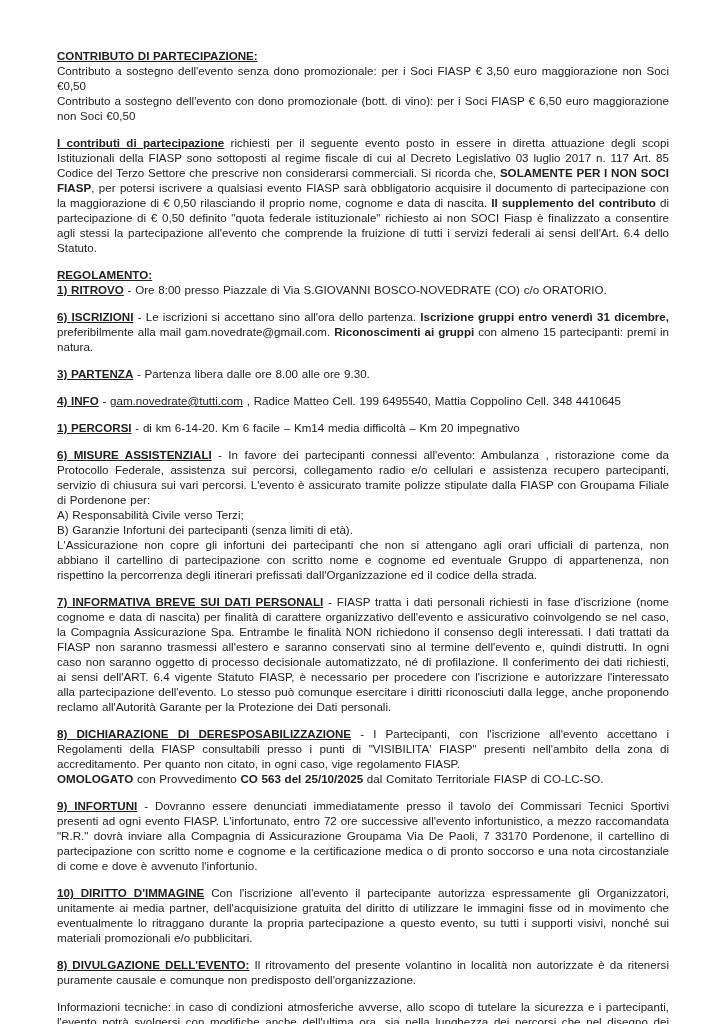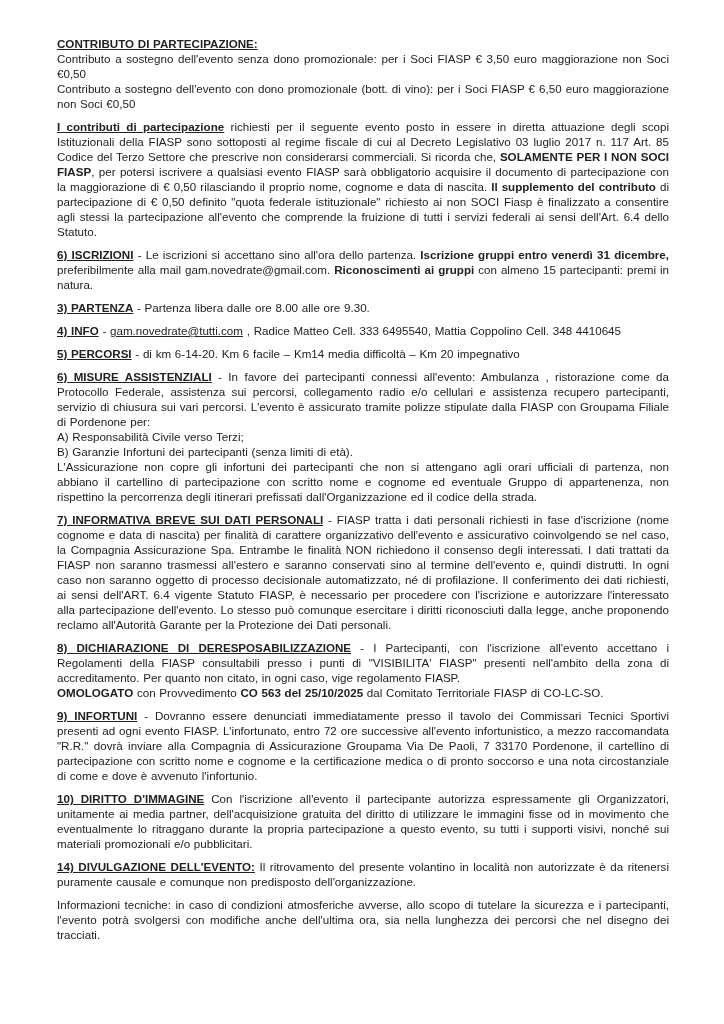--- a/index.html
+++ b/index.html
@@ -7,21 +7,21 @@
     width: 724px; height: 1024px; overflow: hidden;
     font-family: "Liberation Sans", sans-serif;
     color: #222222;
   }
   .page {
     box-sizing: border-box;
     width: 724px; min-height: 1024px;
     padding: 36px 55px 16px 57px;
     background: #ffffff;
   }
-  .group { margin: 0 0 8px 0; }
+  .group { margin: 12px 0 8px 0; }
   .jtext {
     font-size: 11.6px;
     line-height: 15px;
     text-align: justify;
     word-spacing: 0.5px;
   }
   .hd { font-weight: bold; text-decoration: underline; }
   .b  { font-weight: bold; }
   .email { text-decoration: underline; }
 </style>
@@ -34,35 +34,39 @@
     <div class="jtext hd">CONTRIBUTO DI PARTECIPAZIONE:</div>
     <div class="jtext">Contributo a sostegno dell'evento senza dono promozionale: per i Soci FIASP € 3,50 euro maggiorazione non Soci €0,50</div>
     <div class="jtext">Contributo a sostegno dell'evento con dono promozionale (bott. di vino): per i Soci FIASP € 6,50 euro maggiorazione non Soci €0,50</div>
   </div>
 
 
   <div class="group">
     <div class="jtext"><span class="hd">I contributi di partecipazione</span><span> richiesti per il seguente evento posto in essere in diretta attuazione degli scopi Istituzionali della FIASP sono sottoposti al regime fiscale di cui al Decreto Legislativo 03 luglio 2017 n. 117 Art. 85 Codice del Terzo Settore che prescrive non considerarsi commerciali. Si ricorda che, </span><span class="b">SOLAMENTE PER I NON SOCI FIASP</span><span>, per potersi iscrivere a qualsiasi evento FIASP sarà obbligatorio acquisire il documento di partecipazione con la maggiorazione di € 0,50 rilasciando il proprio nome, cognome e data di nascita. </span><span class="b">Il supplemento del contributo</span><span> di partecipazione di € 0,50 definito "quota federale istituzionale" richiesto ai non SOCI Fiasp è finalizzato a consentire agli stessi la partecipazione all'evento che comprende la fruizione di tutti i servizi federali ai sensi dell'Art. 6.4 dello Statuto.</span></div>
   </div>
 
+  <div class="group">
+    <div class="jtext hd">REGOLAMENTO:</div>
+    <div class="jtext"><span class="hd">1) RITROVO</span><span> - Ore 8:00 presso Piazzale di Via S.GIOVANNI BOSCO-NOVEDRATE (CO) c/o ORATORIO.</span></div>
+  </div>
 
   <div class="group">
     <div class="jtext"><span class="hd">6) ISCRIZIONI</span><span> - Le iscrizioni si accettano sino all'ora dello partenza. </span><span class="b">Iscrizione gruppi entro venerdì 31 dicembre,</span><span> preferibilmente alla mail gam.novedrate@gmail.com. </span><span class="b">Riconoscimenti ai gruppi</span><span> con almeno 15 partecipanti: premi in natura.</span></div>
   </div>
 
   <div class="group">
     <div class="jtext"><span class="hd">3) PARTENZA</span><span> - Partenza libera dalle ore 8.00 alle ore 9.30.</span><br></div>
   </div>
 
   <div class="group">
-    <div class="jtext"><span class="hd">4) INFO</span><span> - </span><span class="email">gam.novedrate@tutti.com</span><span> , Radice Matteo Cell. 333 6495540, Mattia Coppolino Cell. 348 4410645</span></div>
+    <div class="jtext"><span class="hd">4) INFO</span><span> - </span><span class="email">gam.novedrate@tutti.com</span><span> , Radice Matteo Cell. 199 6495540, Mattia Coppolino Cell. 348 4410645</span></div>
   </div>
 
   <div class="group">
-    <div class="jtext"><span class="hd">5) PERCORSI</span><span> - di km 6-14-20. Km 6 facile – Km14 media difficoltà – Km 20 impegnativo</span></div>
+    <div class="jtext"><span class="hd">1) PERCORSI</span><span> - di km 6-14-20. Km 6 facile – Km14 media difficoltà – Km 20 impegnativo</span></div>
   </div>
 
   <div class="group">
     <div class="jtext"><span class="hd">6) MISURE ASSISTENZIALI</span><span> - In favore dei partecipanti connessi all'evento: Ambulanza , ristorazione come da Protocollo Federale, assistenza sui percorsi, collegamento radio e/o cellulari e assistenza recupero partecipanti, servizio di chiusura sui vari percorsi. L'evento è assicurato tramite polizze stipulate dalla FIASP con Groupama Filiale di Pordenone per:</span><br><span>A) Responsabilità Civile verso Terzi;</span><br><span>B) Garanzie Infortuni dei partecipanti (senza limiti di età).</span><br><span>L'Assicurazione non copre gli infortuni dei partecipanti che non si attengano agli orari ufficiali di partenza, non abbiano il cartellino di partecipazione con scritto nome e cognome ed eventuale Gruppo di appartenenza, non rispettino la percorrenza degli itinerari prefissati dall'Organizzazione ed il codice della strada.</span></div>
   </div>
 
   <div class="group">
     <div class="jtext"><span class="hd">7) INFORMATIVA BREVE SUI DATI PERSONALI</span><span> - FIASP tratta i dati personali richiesti in fase d'iscrizione (nome cognome e data di nascita) per finalità di carattere organizzativo dell'evento e assicurativo coinvolgendo se nel caso, la Compagnia Assicurazione Spa. Entrambe le finalità NON richiedono il consenso degli interessati. I dati trattati da FIASP non saranno trasmessi all'estero e saranno conservati sino al termine dell'evento e, quindi distrutti. In ogni caso non saranno oggetto di processo decisionale automatizzato, né di profilazione. Il conferimento dei dati richiesti, ai sensi dell'ART. 6.4 vigente Statuto FIASP, è necessario per procedere con l'iscrizione e autorizzare l'interessato alla partecipazione dell'evento. Lo stesso può comunque esercitare i diritti riconosciuti dalla legge, anche proponendo reclamo all'Autorità Garante per la Protezione dei Dati personali.</span></div>
   </div>
 
@@ -72,20 +76,20 @@
 
   <div class="group">
     <div class="jtext"><span class="hd">9) INFORTUNI</span><span> - Dovranno essere denunciati immediatamente presso il tavolo dei Commissari Tecnici Sportivi presenti ad ogni evento FIASP. L'infortunato, entro 72 ore successive all'evento infortunistico, a mezzo raccomandata "R.R." dovrà inviare alla Compagnia di Assicurazione Groupama Via De Paoli, 7 33170 Pordenone, il cartellino di partecipazione con scritto nome e cognome e la certificazione medica o di pronto soccorso e una nota circostanziale di come e dove è avvenuto l'infortunio.</span></div>
   </div>
 
   <div class="group">
     <div class="jtext"><span class="hd">10) DIRITTO D'IMMAGINE</span><span> Con l'iscrizione all'evento il partecipante autorizza espressamente gli Organizzatori, unitamente ai media partner, dell'acquisizione gratuita del diritto di utilizzare le immagini fisse od in movimento che eventualmente lo ritraggano durante la propria partecipazione a questo evento, su tutti i supporti visivi, nonché sui materiali promozionali e/o pubblicitari.</span></div>
   </div>
 
   <div class="group">
-    <div class="jtext"><span class="hd">14) DIVULGAZIONE DELL'EVENTO:</span><span> Il ritrovamento del presente volantino in località non autorizzate è da ritenersi puramente causale e comunque non predisposto dell'organizzazione.</span></div>
+    <div class="jtext"><span class="hd">8) DIVULGAZIONE DELL'EVENTO:</span><span> Il ritrovamento del presente volantino in località non autorizzate è da ritenersi puramente causale e comunque non predisposto dell'organizzazione.</span></div>
   </div>
 
   <div class="group">
     <div class="jtext">Informazioni tecniche: in caso di condizioni atmosferiche avverse, allo scopo di tutelare la sicurezza e i partecipanti, l'evento potrà svolgersi con modifiche anche dell'ultima ora, sia nella lunghezza dei percorsi che nel disegno dei tracciati.</div>
   </div>
 
 </div>
 
 </body></html>

